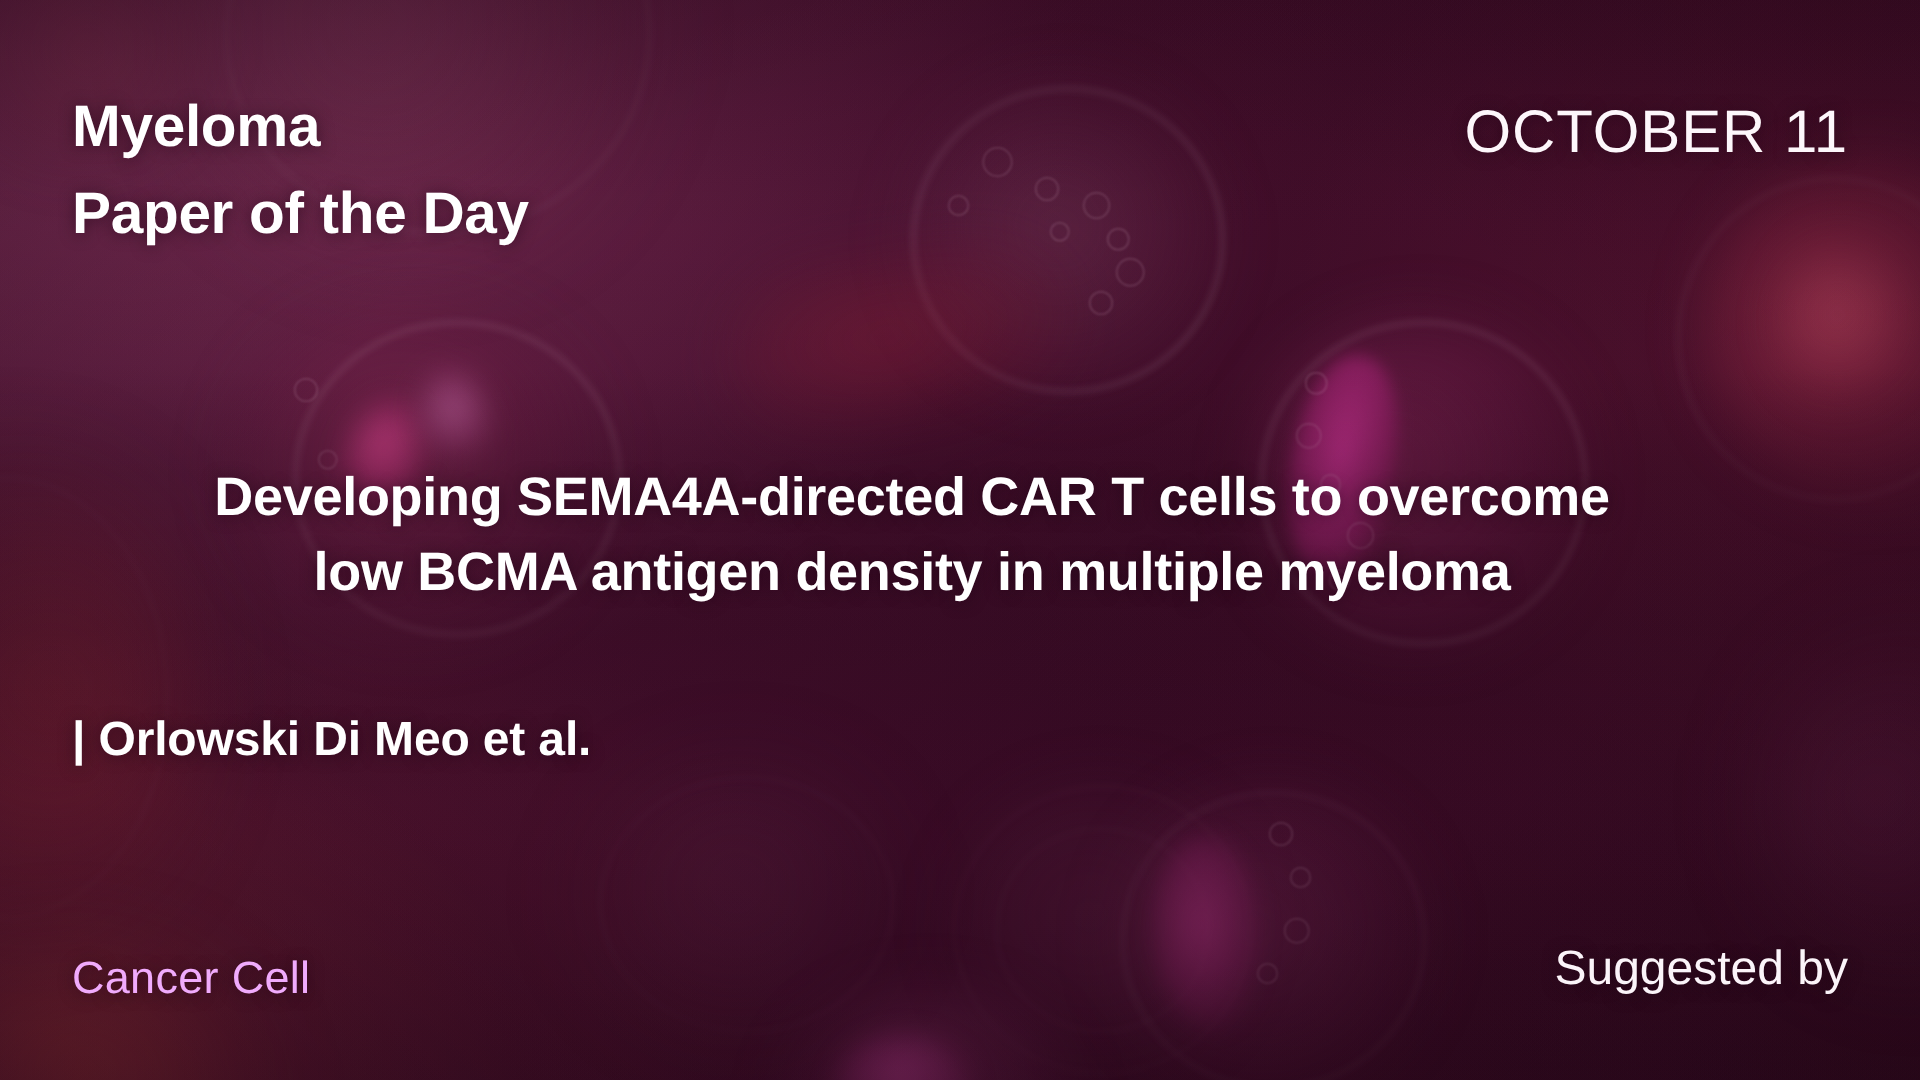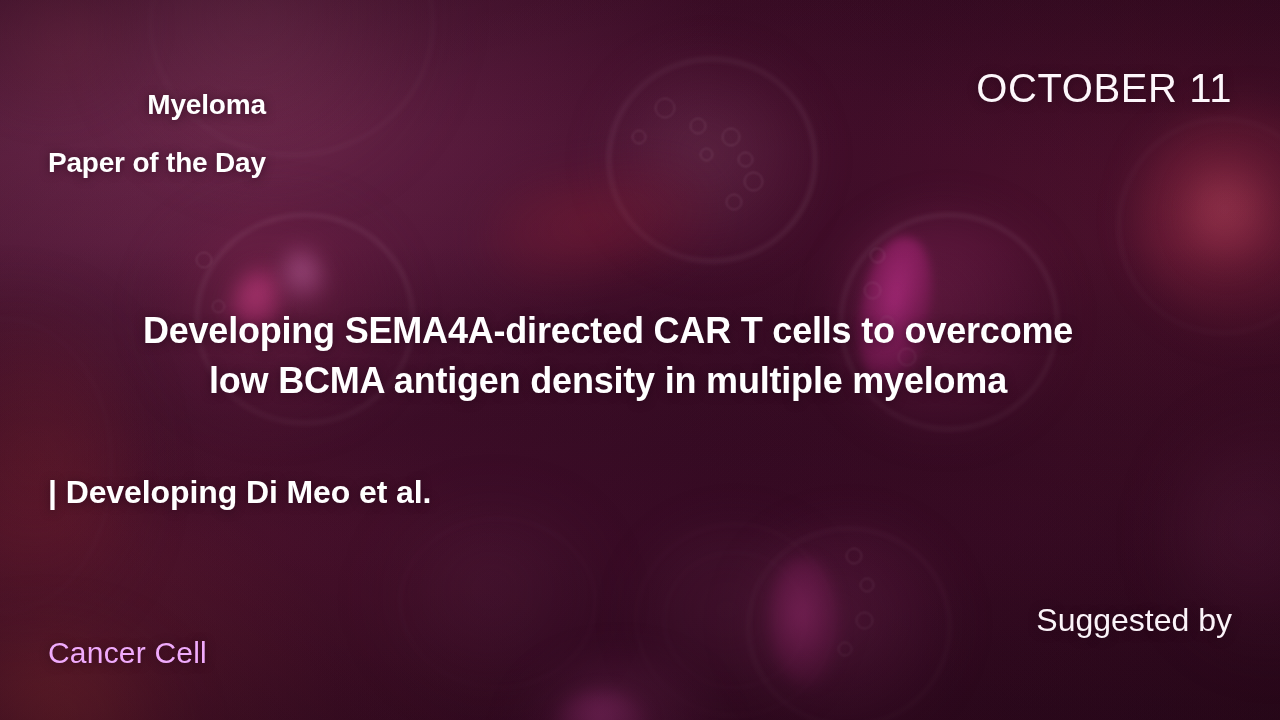--- a/index.html
+++ b/index.html
@@ -82,26 +82,25 @@
 
   .txt {
     position: absolute;
     color: #ffffff;
     white-space: pre-line;
     text-shadow: 0 1px 10px rgba(30, 4, 20, 0.55);
   }
 
   #brand-title {
     left: 48px;
-    top: 76px;
-    font-size: 28px;
+    top: 56px;
+    font-size: 39px;
     font-weight: 700;
     line-height: 58px;
     letter-spacing: -0.2px;
-    text-align: right;
   }
 
   #date-label {
     right: 48px;
     top: 62px;
     font-size: 40px;
     font-weight: 300;
     line-height: 52px;
     letter-spacing: 0.6px;
     text-align: center;
@@ -143,20 +142,21 @@
     top: 583px;
     text-align: right;
     line-height: 1;
   }
   #suggested-by-label {
     display: block;
     font-size: 32px;
     font-weight: 400;
     line-height: 42px;
     color: #fbf4f9;
+    margin-top: 25px;
   }
   #suggested-by-name {
     display: block;
     font-size: 38px;
     font-weight: 700;
     line-height: 48px;
     letter-spacing: -0.2px;
     color: #ffffff;
   }
 </style>
@@ -260,21 +260,21 @@
   <div id="content">
 
     <div class="txt" id="brand-title">Myeloma
 Paper of the Day</div>
 
     <div class="txt" id="date-label">OCTOBER 11</div>
 
     <div class="txt" id="paper-title">Developing SEMA4A-directed CAR T cells to overcome
 low BCMA antigen density in multiple myeloma</div>
 
-    <div class="txt" id="paper-authors">| Developing Di Meo et al.</div>
+    <div class="txt" id="paper-authors">| Orlowski Di Meo et al.</div>
 
     <div class="txt" id="journal-name">Cancer Cell</div>
 
     <div class="txt" id="suggested-block">
       <span id="suggested-by-label">Suggested by</span>
     </div>
 
   </div>
 </div>
 

